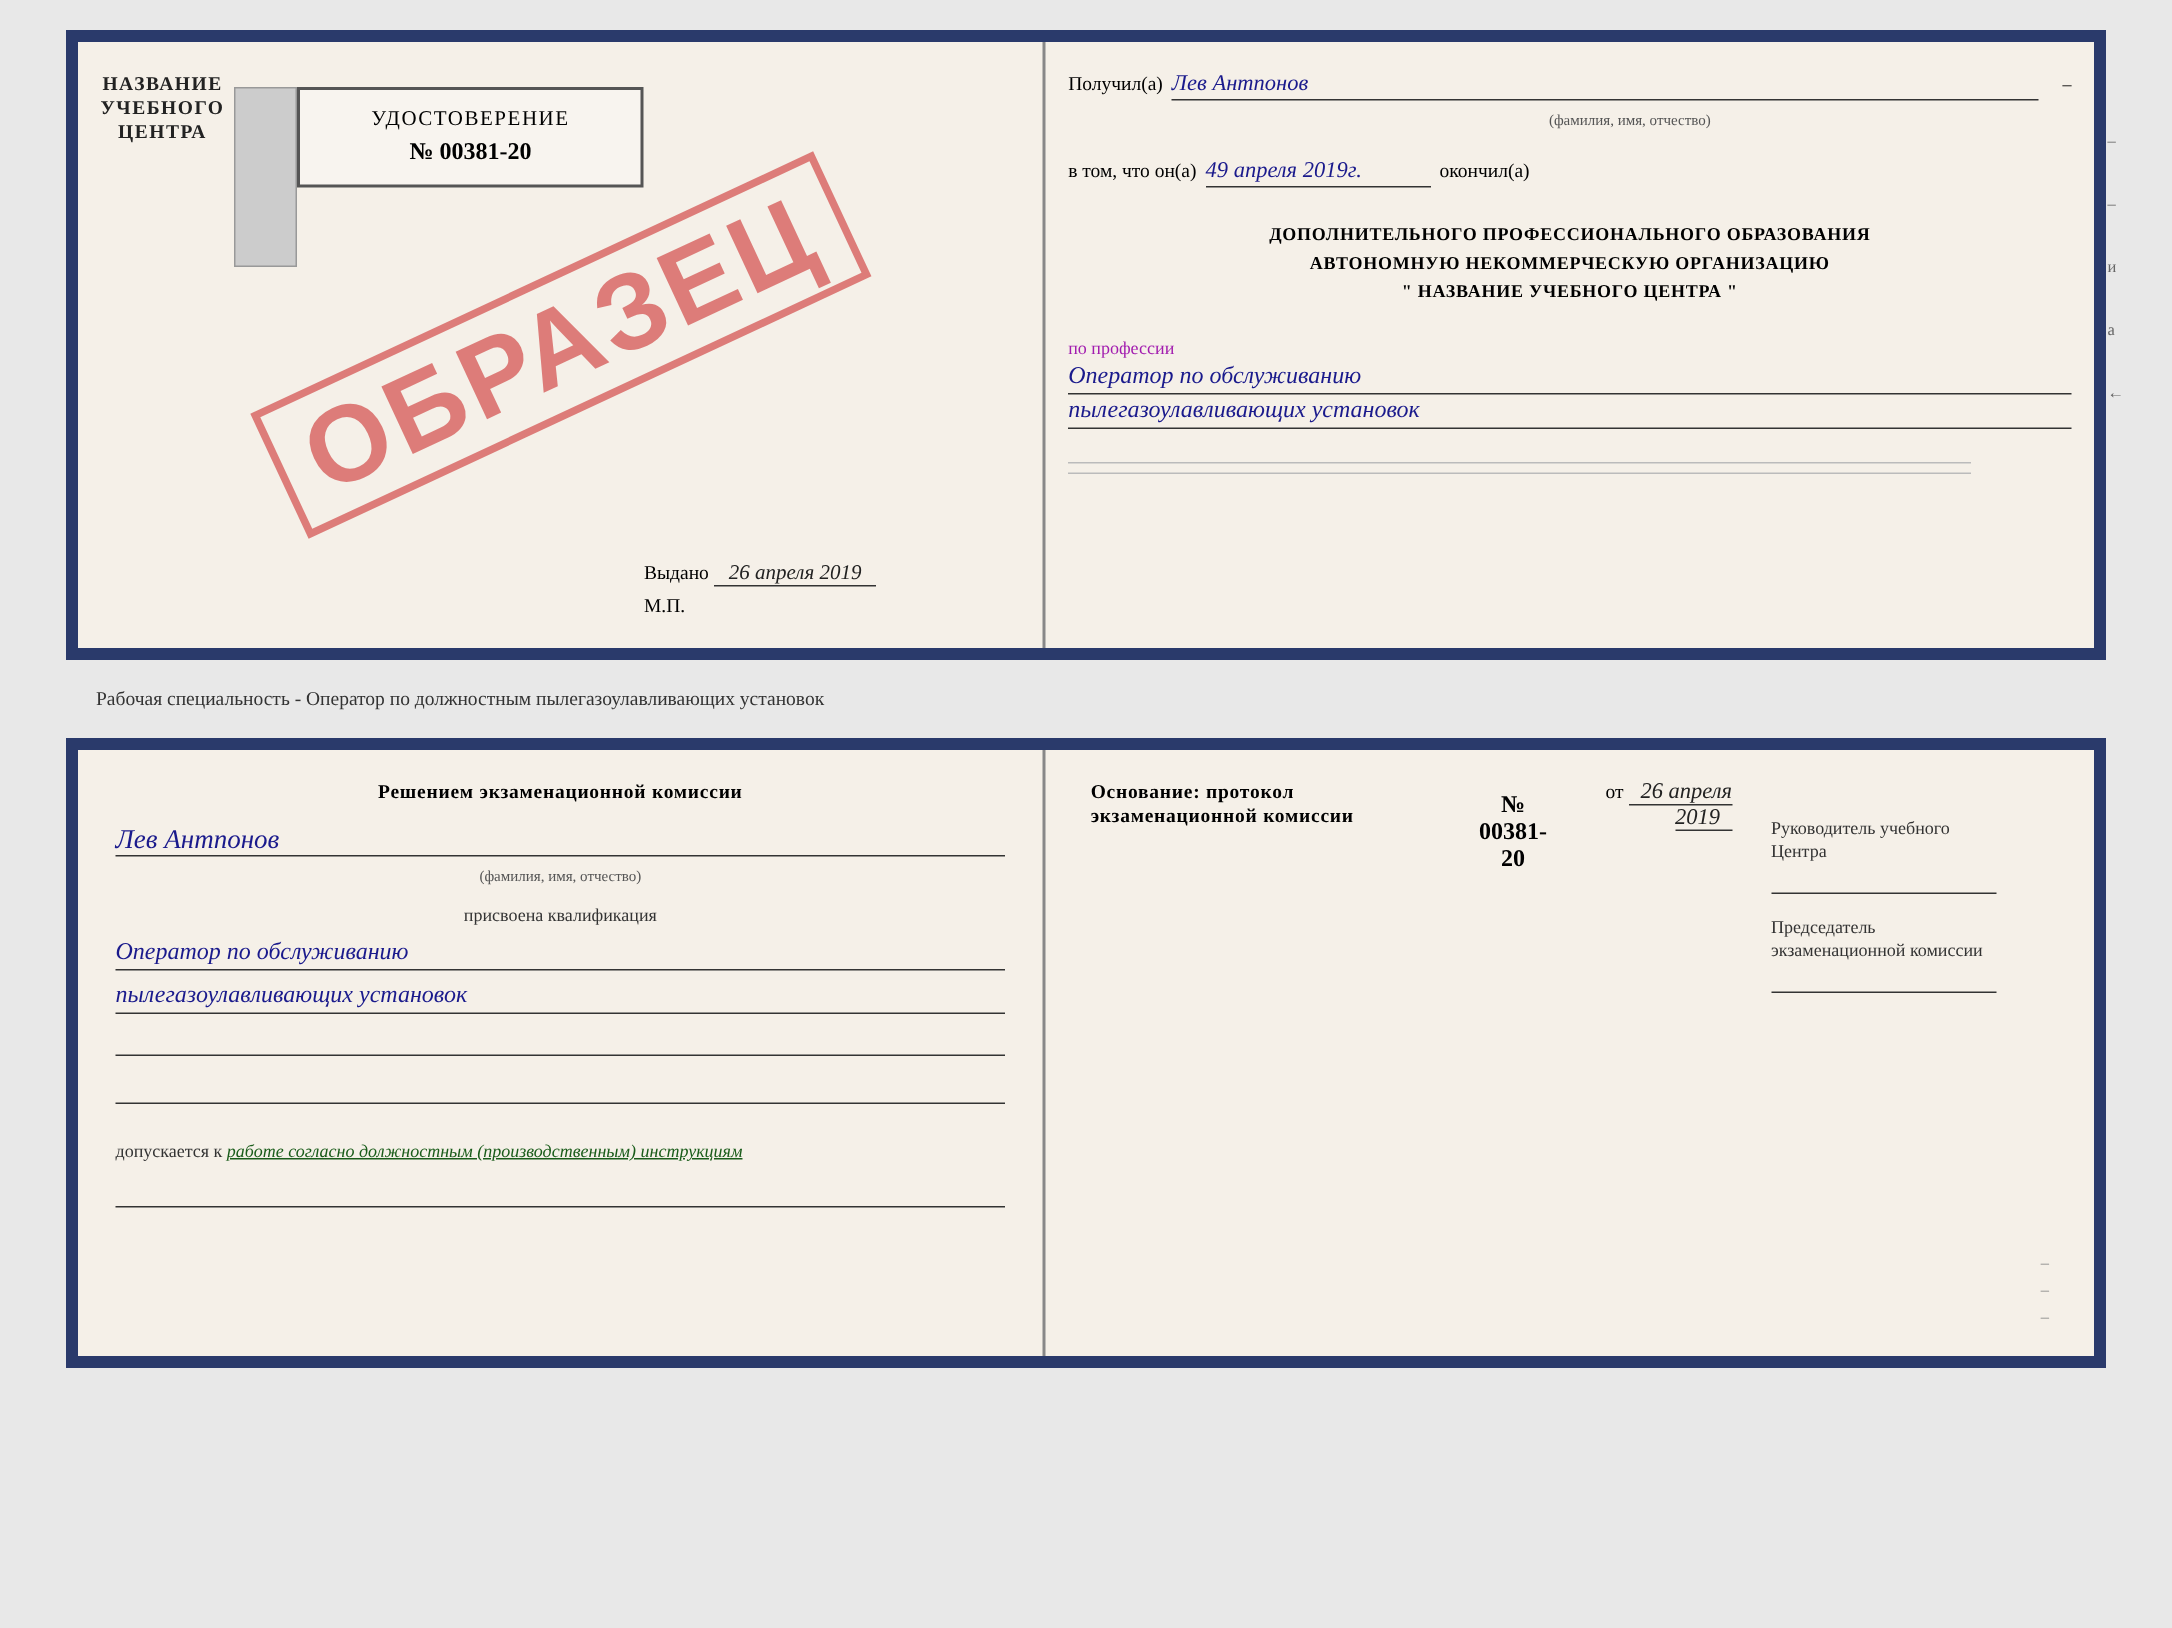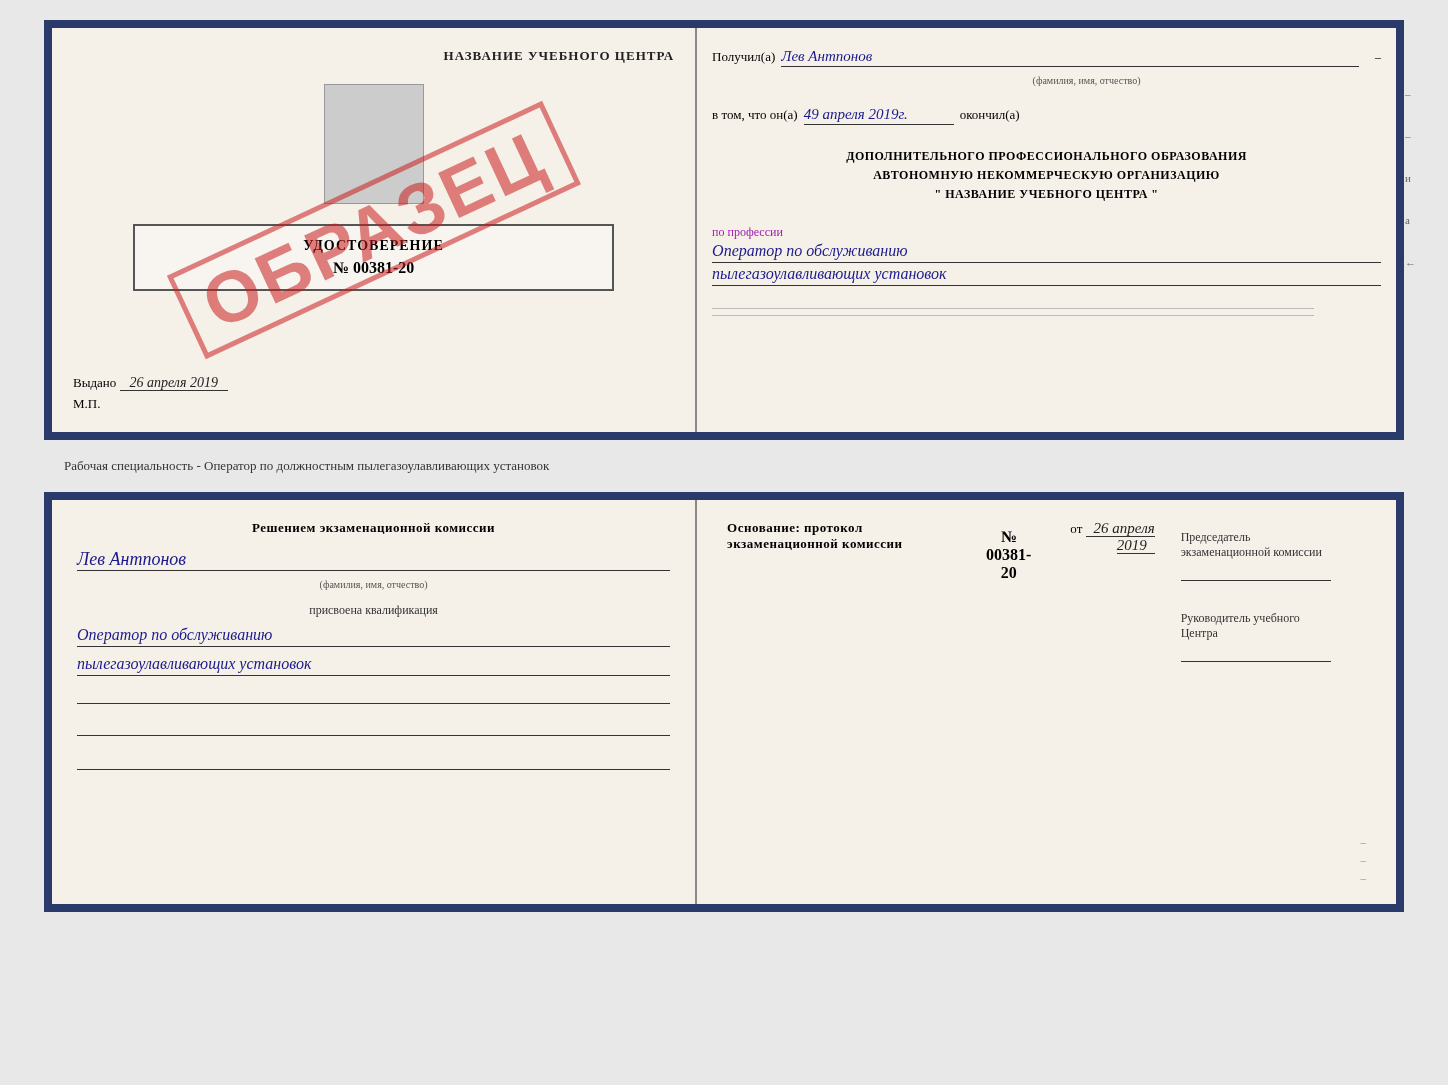--- a/index.html
+++ b/index.html
@@ -20,25 +20,25 @@
       display: flex;
       background: #f5f0e8;
       border: 8px solid #2a3a6b;
       position: relative;
       min-height: 420px;
     }
 
     .doc-left {
       width: 48%;
       border-right: 2px solid #888;
-      padding: 20px 21px;
+      padding: 20px 9px;
       position: relative;
       display: flex;
-      flex-direction: column;
-      align-items: flex-end;
+      flex-direction: row;
+      align-items: flex-start;
     }
 
     .doc-right {
       width: 52%;
       padding: 20px 15px;
       display: flex;
       flex-direction: column;
       gap: 12px;
     }
 
@@ -73,21 +73,21 @@
       border: 2px solid #555;
       padding: 12px 20px;
       text-align: center;
       margin: 10px auto;
       width: 80%;
       background: rgba(255,255,255,0.3);
     }
 
     .cert-title {
       font-size: 14px;
-      font-weight: bold;
+      font-weight: normal;
       letter-spacing: 1px;
       text-transform: uppercase;
     }
 
     .cert-number {
       font-size: 16px;
       font-weight: bold;
       margin-top: 5px;
     }
 
@@ -386,43 +386,47 @@
     <div class="sub-label-center">(фамилия, имя, отчество)</div>
 
     <div class="qual-label">присвоена квалификация</div>
 
     <div class="qual-value">Оператор по обслуживанию</div>
     <div class="qual-value">пылегазоулавливающих установок</div>
 
     <div class="blank-line"></div>
     <div class="blank-line"></div>
 
+    <div class="admit-text" style="margin-top: 12px;">
+      <span>допускается к</span>
+      <span class="admit-value">работе согласно должностным (производственным) инструкциям</span>
+    </div>
     <div class="blank-line" style="margin-top: 6px;"></div>
   </div>
 
   <div class="bottom-right">
     <div class="basis-text">Основание: протокол экзаменационной комиссии</div>
 
     <div class="protocol-num">№ 00381-20</div>
 
     <div class="protocol-date">
       <span>от</span>
       <span class="handwritten" style="font-size: 15px; color: #222; border-bottom: 1px solid #333; padding: 0 8px;">26 апреля 2019</span>
     </div>
 
     <div class="sign-section">
+      <div style="margin-top: 15px;">
+        <div class="sign-role">Руководитель учебного Центра</div>
+        <div class="sign-line"></div>
+      </div>
+
       <div>
         <div class="sign-role">Председатель экзаменационной комиссии</div>
         <div class="sign-line"></div>
       </div>
-
-      <div style="margin-top: 15px;">
-        <div class="sign-role">Руководитель учебного Центра</div>
-        <div class="sign-line"></div>
-      </div>
     </div>
 
     <div style="display: flex; flex-direction: column; gap: 6px; margin-top: auto;">
       <div style="font-size:11px; color:#888;">–</div>
       <div style="font-size:11px; color:#888;">–</div>
       <div style="font-size:11px; color:#888;">–</div>
     </div>
   </div>
 </div>
 

